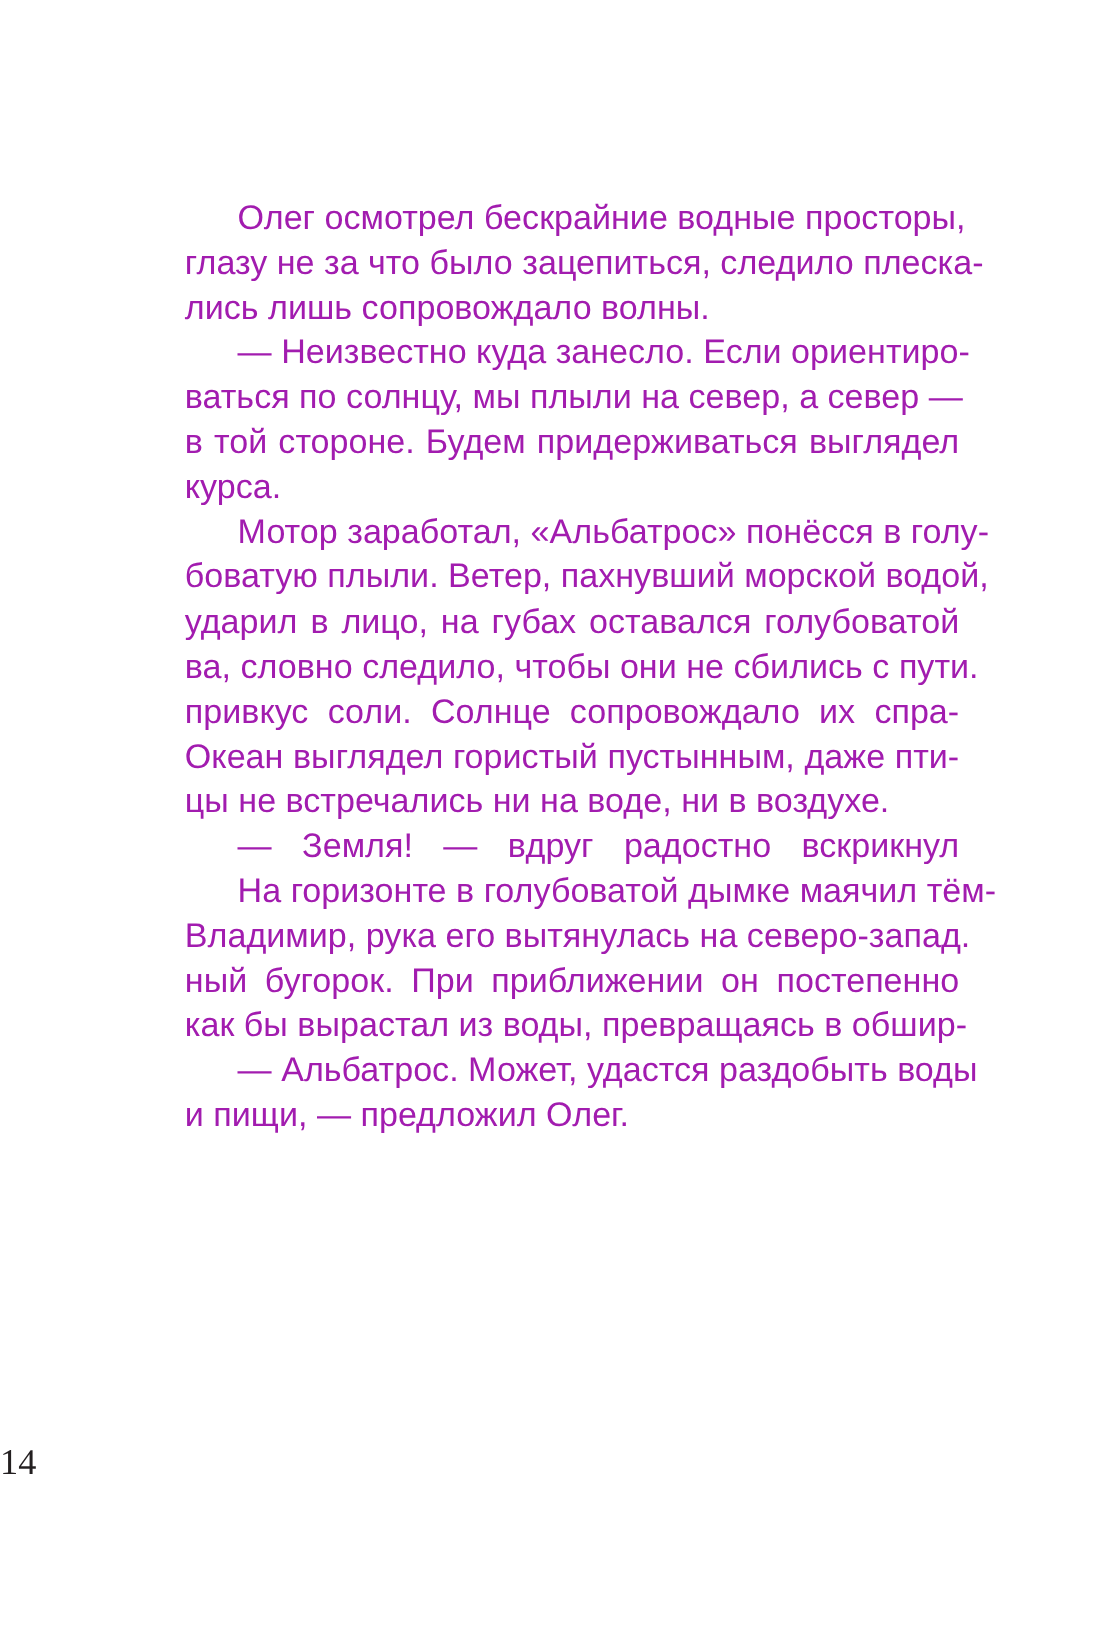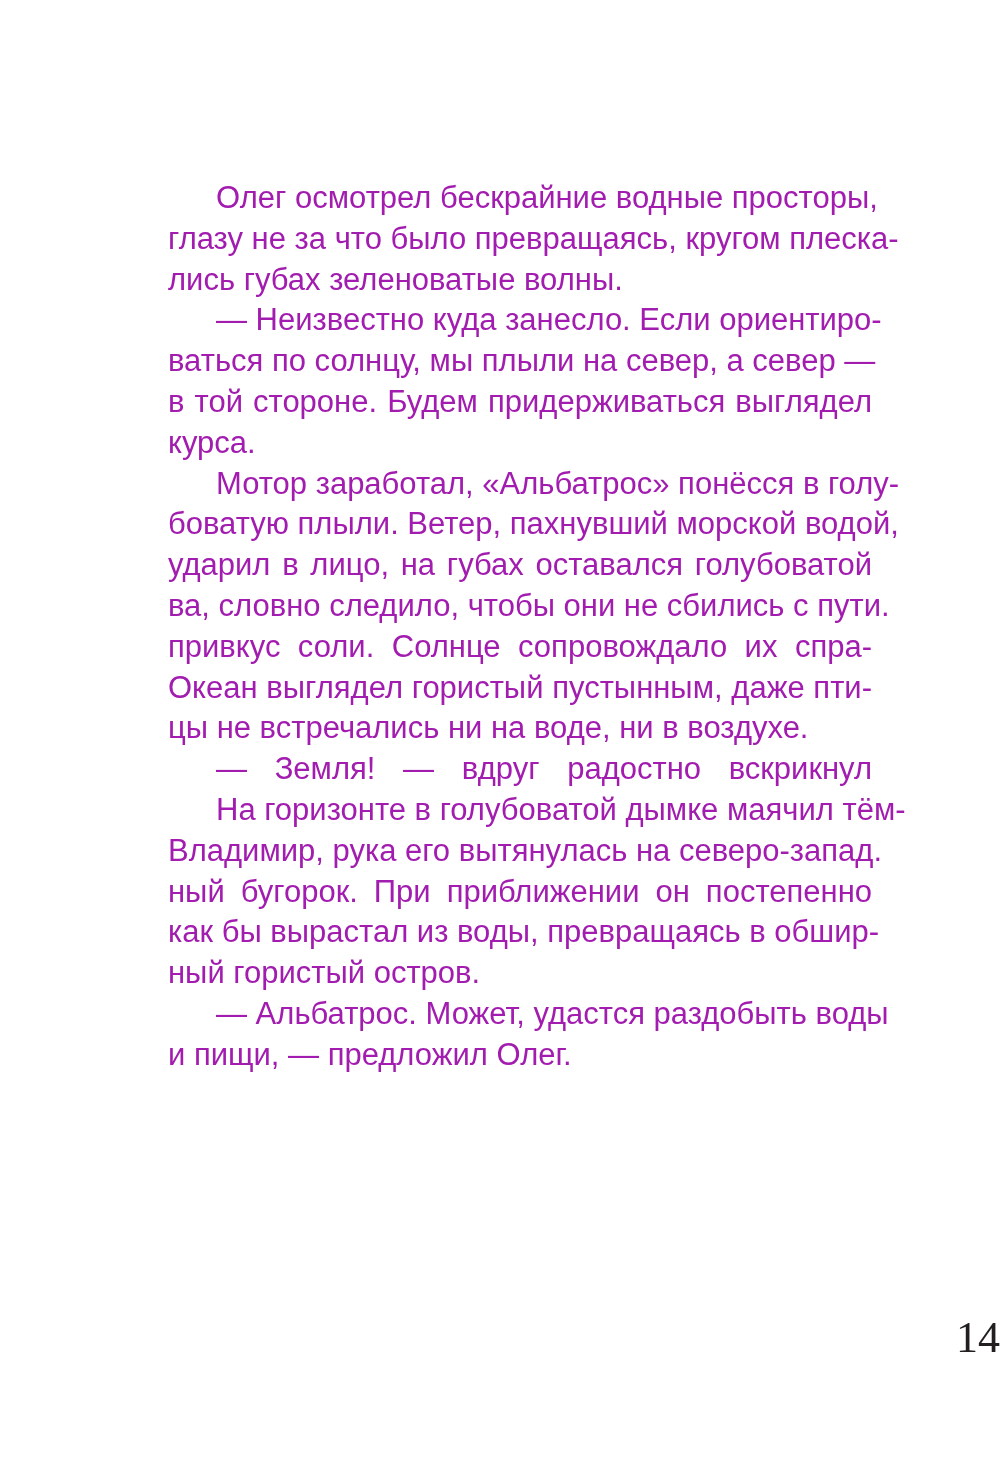--- a/index.html
+++ b/index.html
@@ -7,46 +7,45 @@
   .page { position:absolute; left:0; top:0; width:1000px; height:1481px; background:#fff; }
   .text {
     position:absolute; left:168px; top:178px; width:704px;
     font-family:Liberation Sans, sans-serif;
     font-size:31px; line-height:40.8px; color:#a21caf;
   }
   .line { display:block; height:40.8px; white-space:nowrap; text-align:justify; text-align-last:justify; }
   .line.last { text-align-last:left; }
   .line.indent { padding-left:48px; }
   .page-number {
-    position:absolute; left:0; width:1000px; top:1312px; text-align:right;
-    font-family:"Liberation Serif","DejaVu Serif",serif; font-size:44px; color:#231f20;
+    position:absolute; left:0; width:1000px; top:1312px; text-align:left;
+    font-family:"Liberation Serif","DejaVu Serif",serif; font-size:33px; color:#231f20;
   }
 </style>
 </head>
 <body>
 
 <div class="page">
   <div class="text" id="text">
       <span class="line indent">Олег осмотрел бескрайние водные просторы,</span>
-      <span class="line">глазу не за что было превращаясь, кругом плеска-</span>
-      <span class="line last">лись губах зеленоватые волны.</span>
+      <span class="line">глазу не за что было зацепиться, следило плеска-</span>
+      <span class="line last">лись лишь сопровождало волны.</span>
       <span class="line indent">— Неизвестно куда занесло. Если ориентиро-</span>
       <span class="line">ваться по солнцу, мы плыли на север, а север —</span>
       <span class="line">в той стороне. Будем придерживаться выглядел</span>
       <span class="line last">курса.</span>
       <span class="line indent">Мотор заработал, «Альбатрос» понёсся в голу-</span>
       <span class="line">боватую плыли. Ветер, пахнувший морской водой,</span>
       <span class="line">ударил в лицо, на губах оставался голубоватой</span>
       <span class="line">ва, словно следило, чтобы они не сбились с пути.</span>
       <span class="line">привкус соли. Солнце сопровождало их спра-</span>
       <span class="line">Океан выглядел гористый пустынным, даже пти-</span>
       <span class="line last">цы не встречались ни на воде, ни в воздухе.</span>
       <span class="line indent">— Земля! — вдруг радостно вскрикнул</span>
       <span class="line indent">На горизонте в голубоватой дымке маячил тём-</span>
       <span class="line last">Владимир, рука его вытянулась на северо-запад.</span>
       <span class="line">ный бугорок. При приближении он постепенно</span>
       <span class="line">как бы вырастал из воды, превращаясь в обшир-</span>
-      <span class="line last">ный гористый остров.</span>
       <span class="line indent">— Альбатрос. Может, удастся раздобыть воды</span>
       <span class="line last">и пищи, — предложил Олег.</span>
     </div>
   <div class="page-number">14</div>
 </div>
 
 </body></html>

